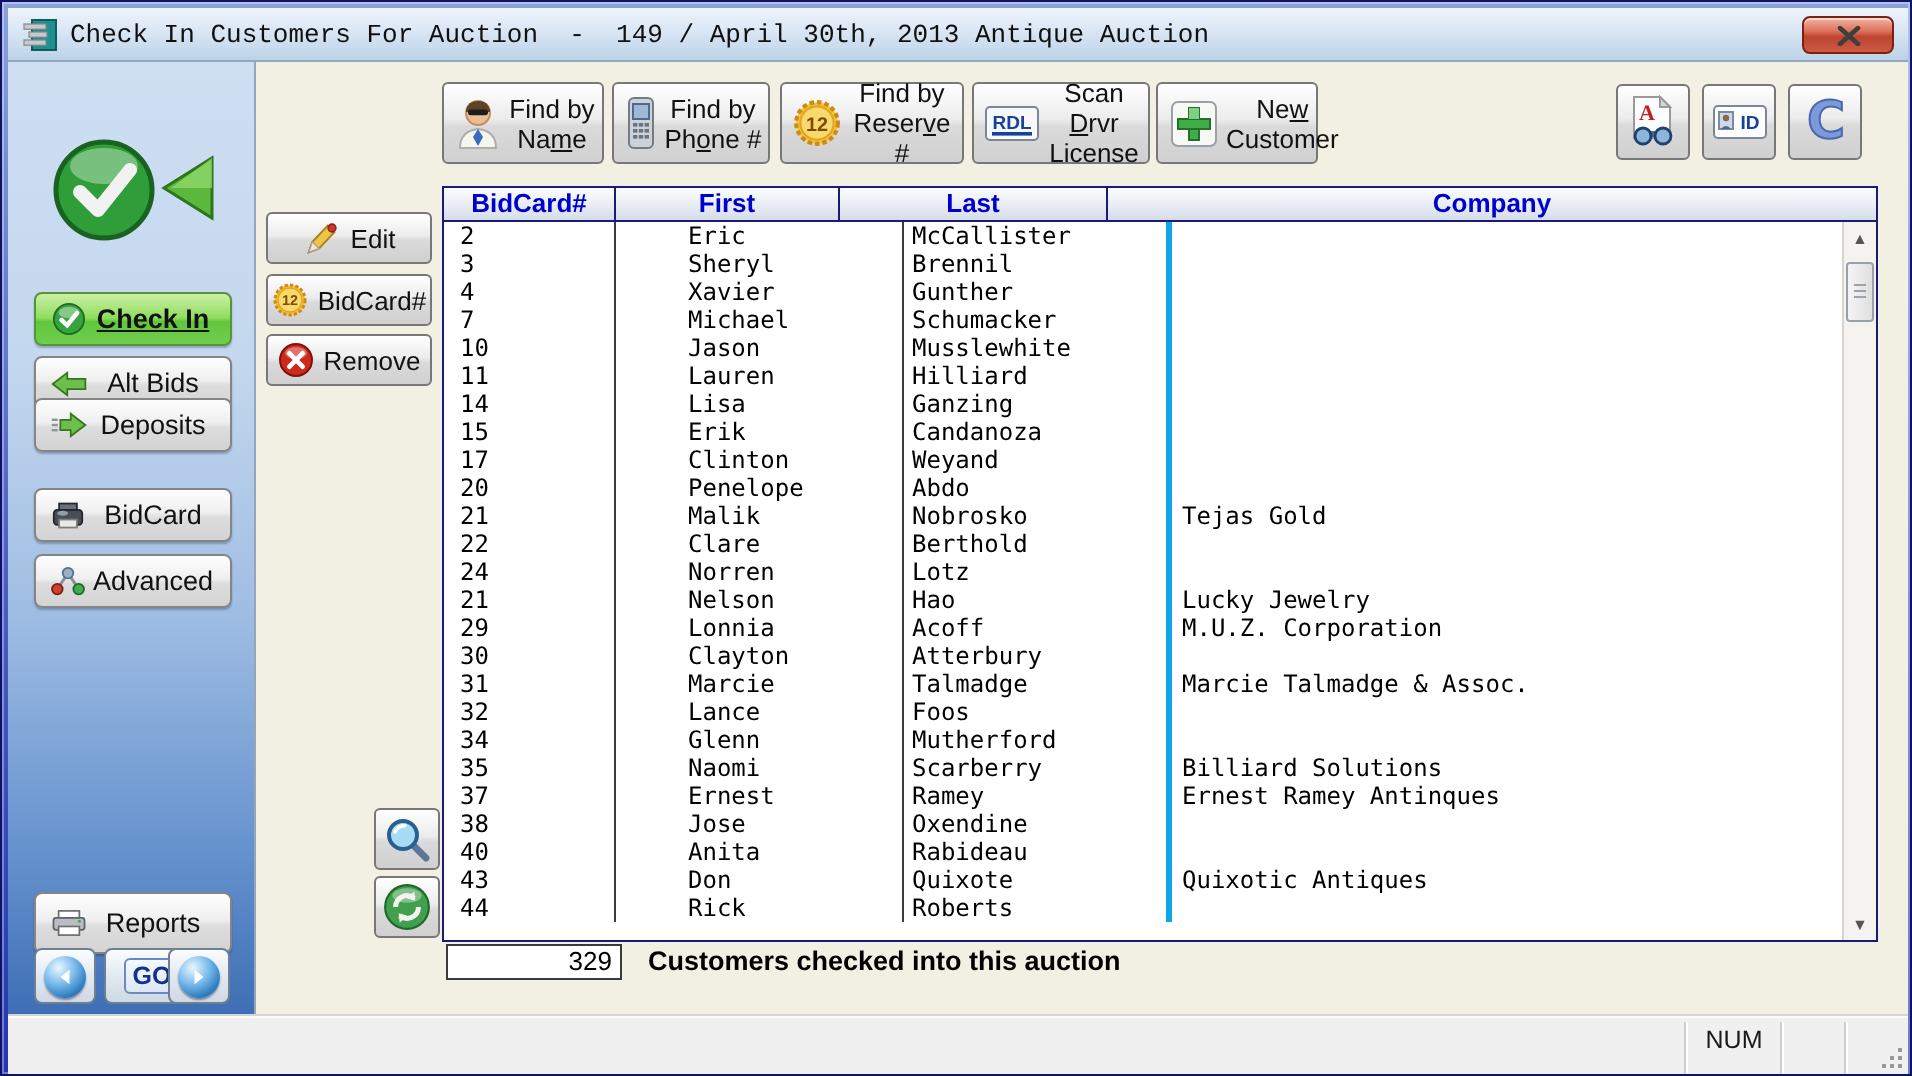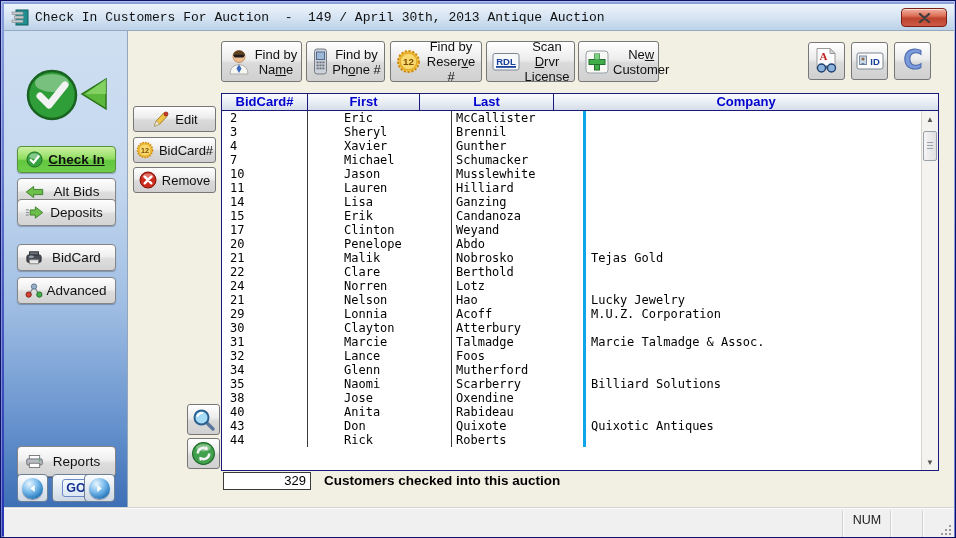--- a/index.html
+++ b/index.html
@@ -515,20 +515,26 @@
             <div class="tcell c2">Mutherford</div>
             <div class="tcell c3"></div>
           </div>
           <div class="trow">
             <div class="tcell c0">35</div>
             <div class="tcell c1">Naomi</div>
             <div class="tcell c2">Scarberry</div>
             <div class="tcell c3">Billiard Solutions</div>
           </div>
           <div class="trow">
+            <div class="tcell c0">37</div>
+            <div class="tcell c1">Ernest</div>
+            <div class="tcell c2">Ramey</div>
+            <div class="tcell c3">Ernest Ramey Antinques</div>
+          </div>
+          <div class="trow">
             <div class="tcell c0">38</div>
             <div class="tcell c1">Jose</div>
             <div class="tcell c2">Oxendine</div>
             <div class="tcell c3"></div>
           </div>
           <div class="trow">
             <div class="tcell c0">40</div>
             <div class="tcell c1">Anita</div>
             <div class="tcell c2">Rabideau</div>
             <div class="tcell c3"></div>

